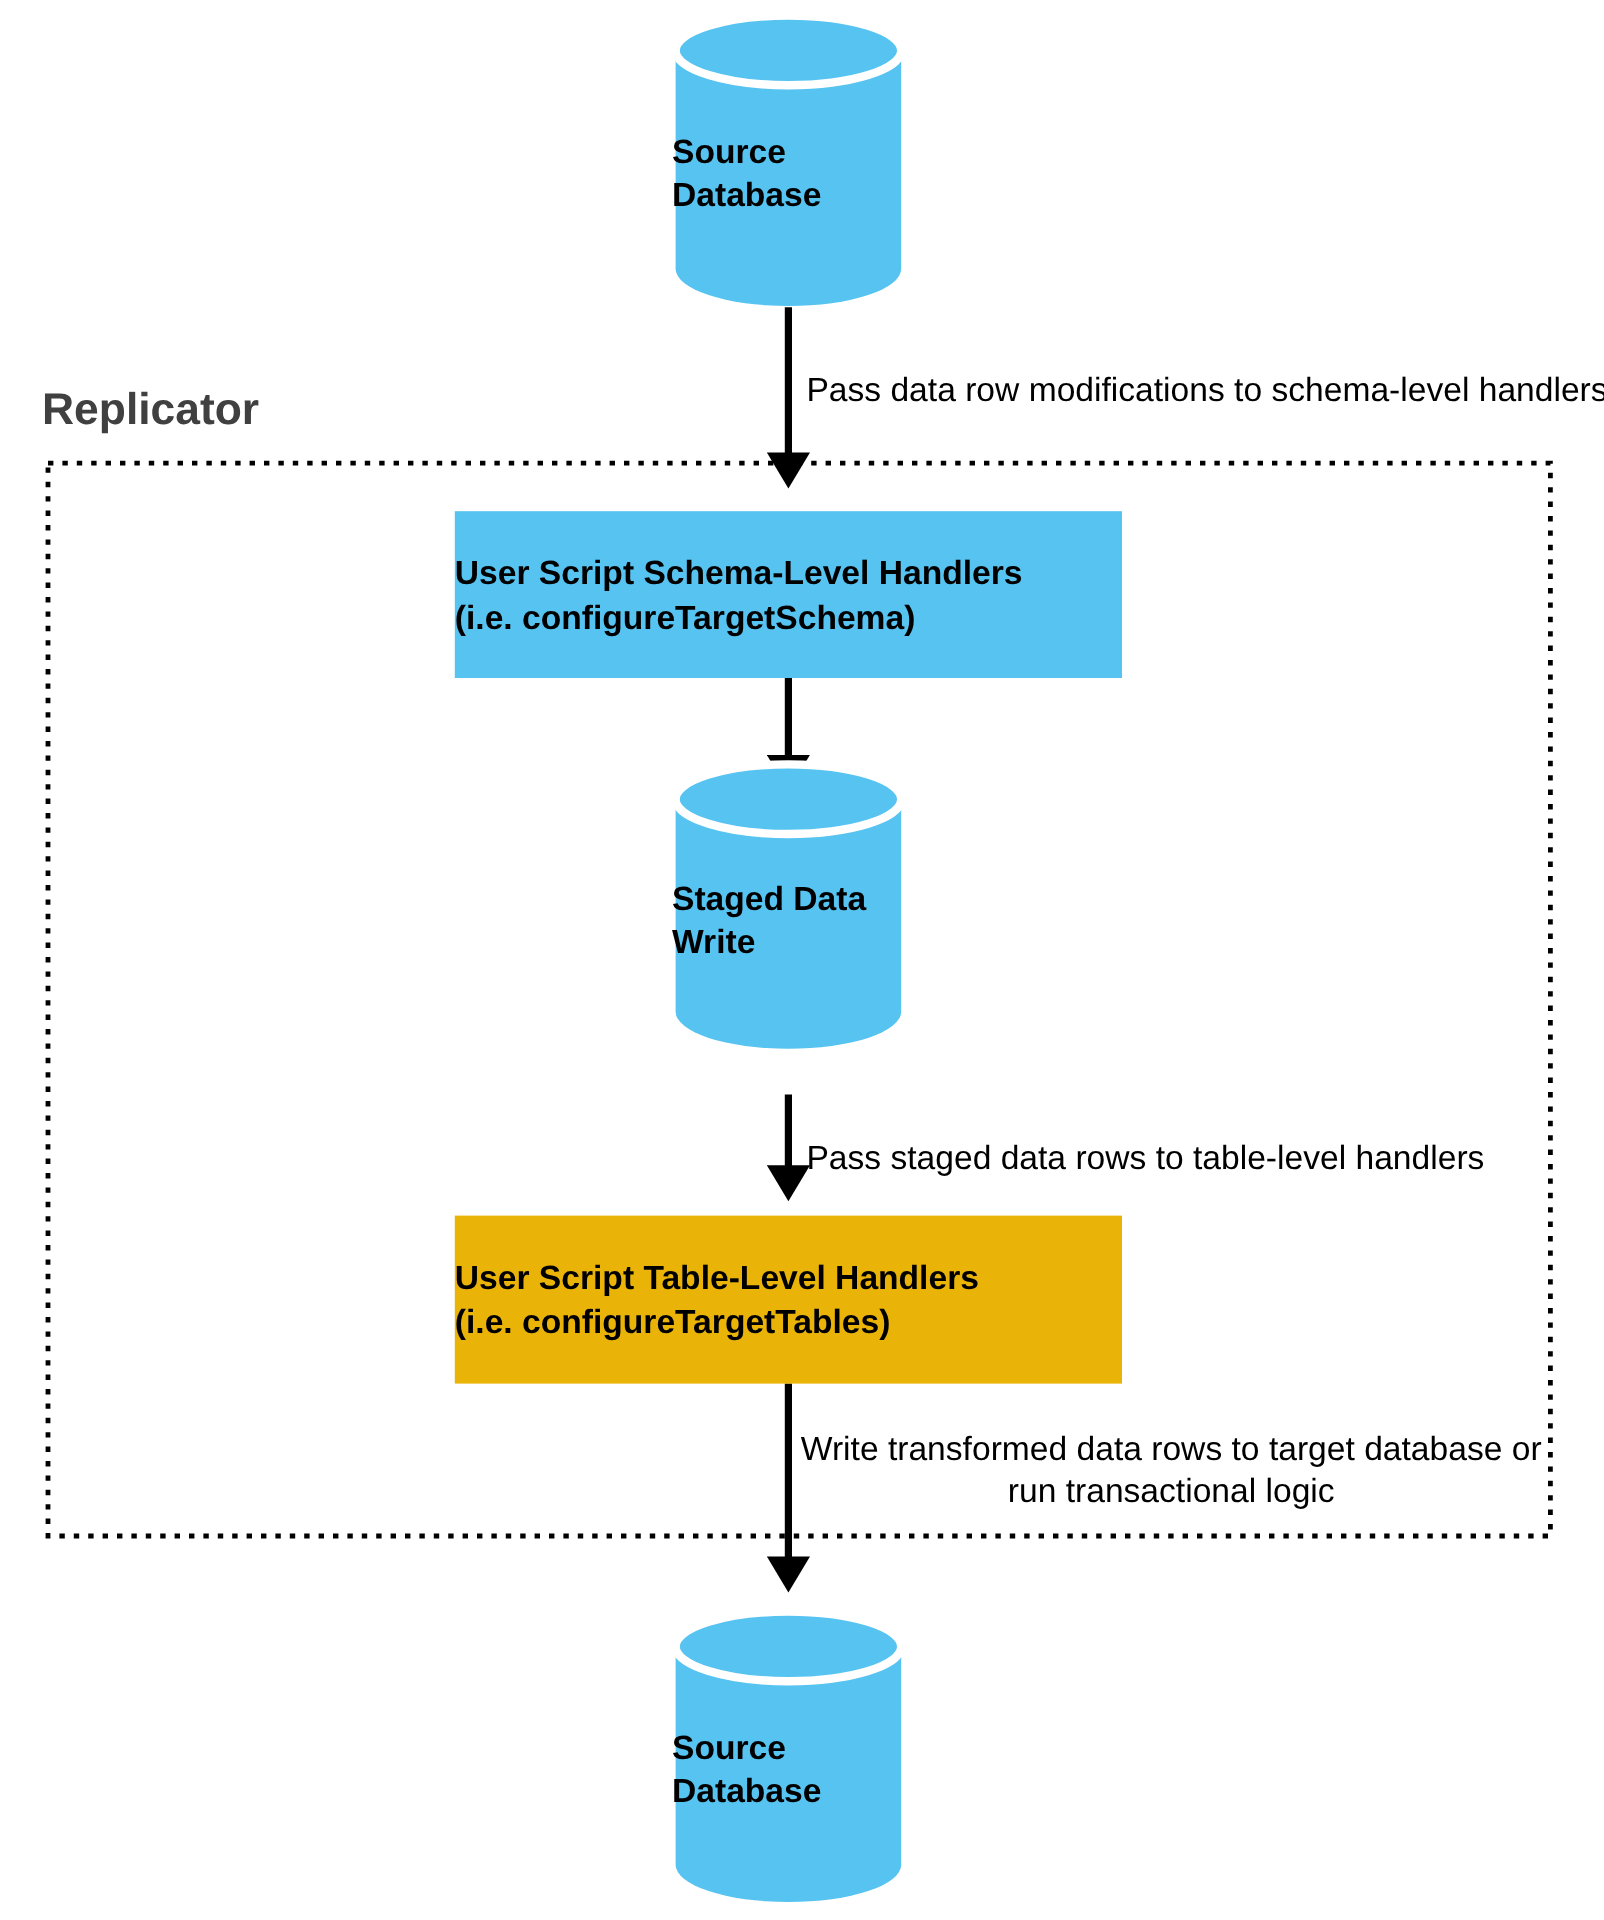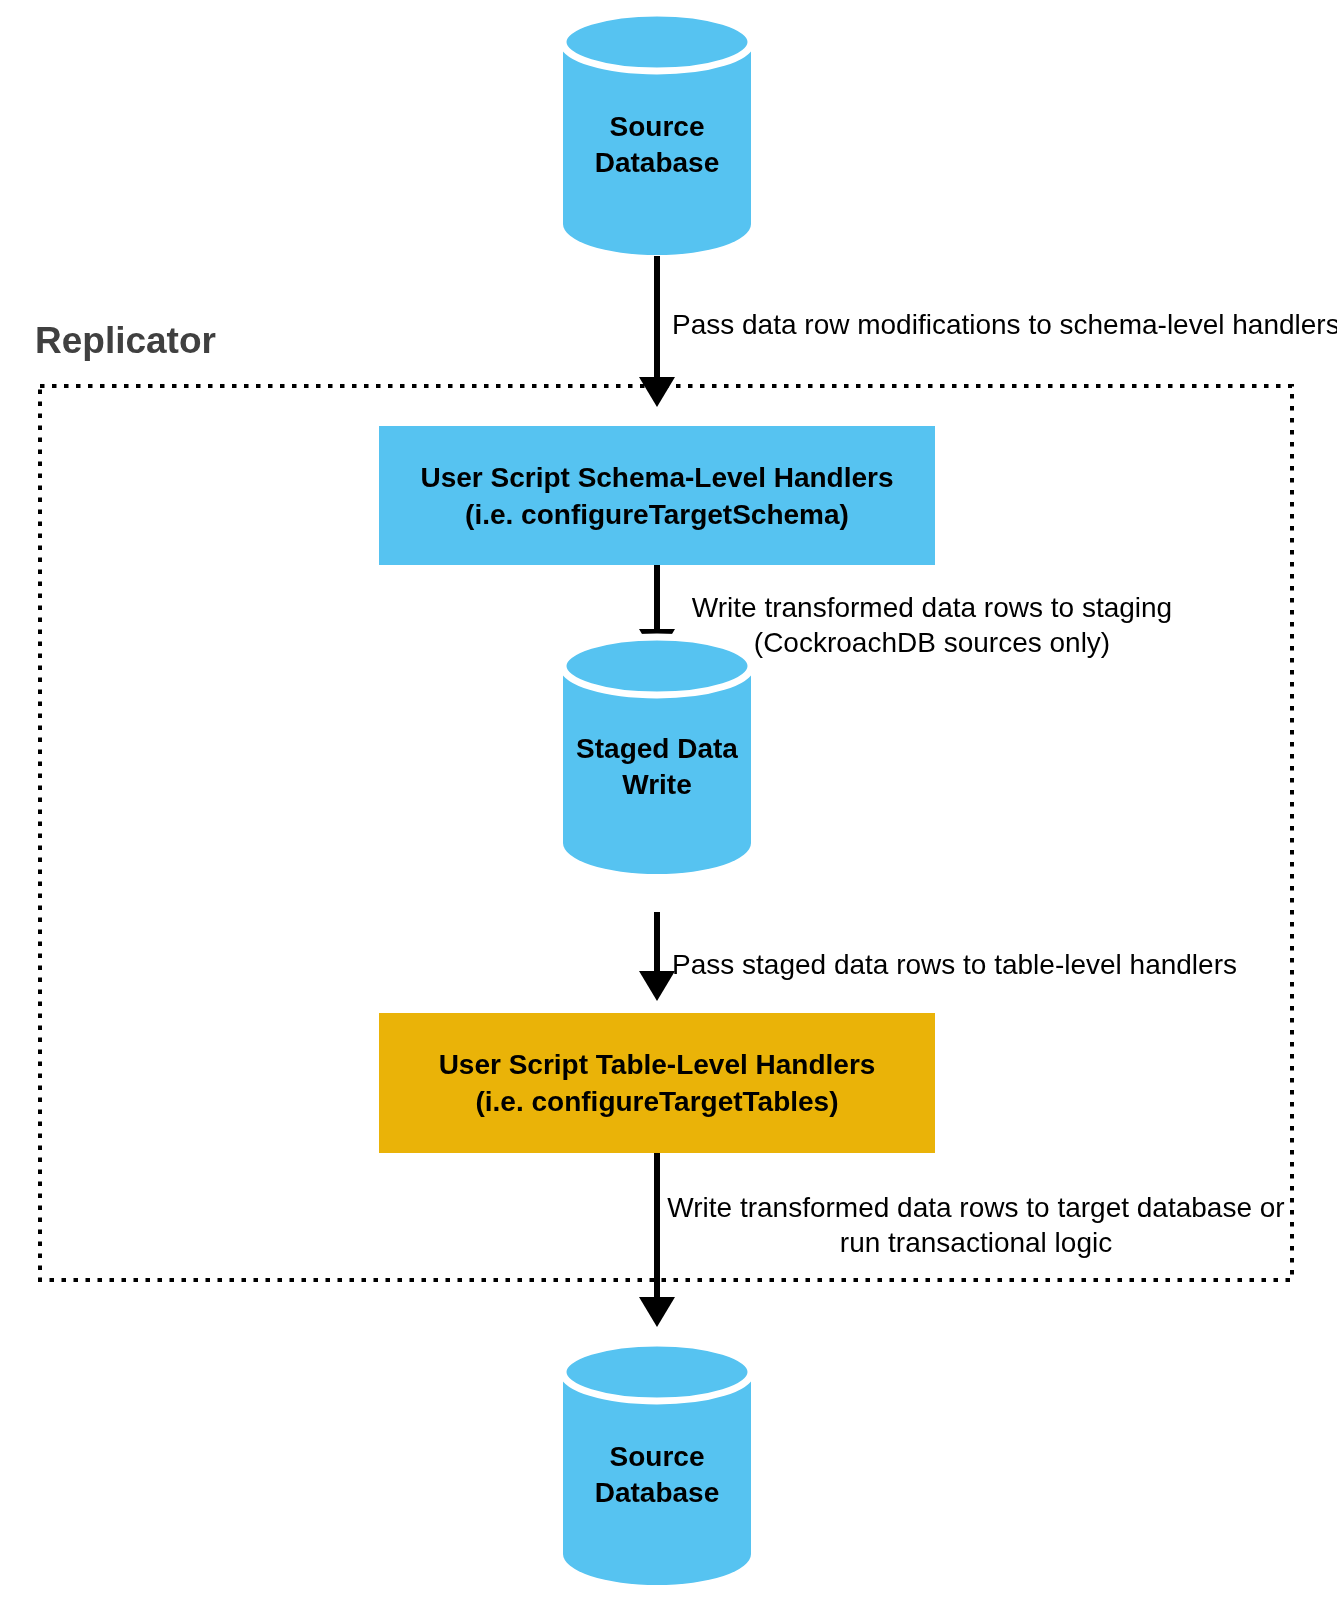--- a/index.html
+++ b/index.html
@@ -34,33 +34,33 @@
     display: block;
   }
   .cyl-label {
     position: absolute;
     left: 0;
     top: 34px;
     bottom: 10px;
     width: 100%;
     display: flex;
     flex-direction: column;
-    align-items: center;
+    align-items: flex-start;
     justify-content: center;
     text-align: center;
     font-weight: bold;
     font-size: 28px;
     line-height: 36px;
     color: #000;
   }
   .node-rect {
     position: absolute;
     display: flex;
     flex-direction: column;
-    align-items: center;
+    align-items: flex-start;
     justify-content: center;
     text-align: center;
     font-weight: bold;
     font-size: 28px;
     line-height: 37px;
     color: #000;
   }
   .edge-label {
     position: absolute;
     font-size: 28px;
@@ -112,24 +112,20 @@
     </div>
   </div>
 
   <div class="edge-label" style="left:672px; top:308px;">Pass data row modifications to schema-level handlers</div>
 
   <div class="node-rect" style="left: 379px; top: 426px; width: 556px; height: 139px; background-color: rgb(86, 195, 241);">
     <span>User Script Schema-Level Handlers</span>
     <span>(i.e. configureTargetSchema)</span>
   </div>
 
-  <div class="edge-label multi" style="left:672px; top:590px; width:520px;">
-    <span>Write transformed data rows to staging</span>
-    <span>(CockroachDB sources only)</span>
-  </div>
 
   <div class="cyl" style="left:560px; top:632px; width:194px; height:245px;">
     <svg viewBox="0 0 194 245">
       <path d="M3,34 L3,211 A94,31 0 0 0 191,211 L191,34 Z" fill="#56C3F1"></path>
       <ellipse cx="97" cy="34" rx="94" ry="29" stroke="#ffffff" stroke-width="7" fill="#56C3F1"></ellipse>
     </svg>
     <div class="cyl-label">
       <span>Staged Data</span>
       <span>Write</span>
     </div>

